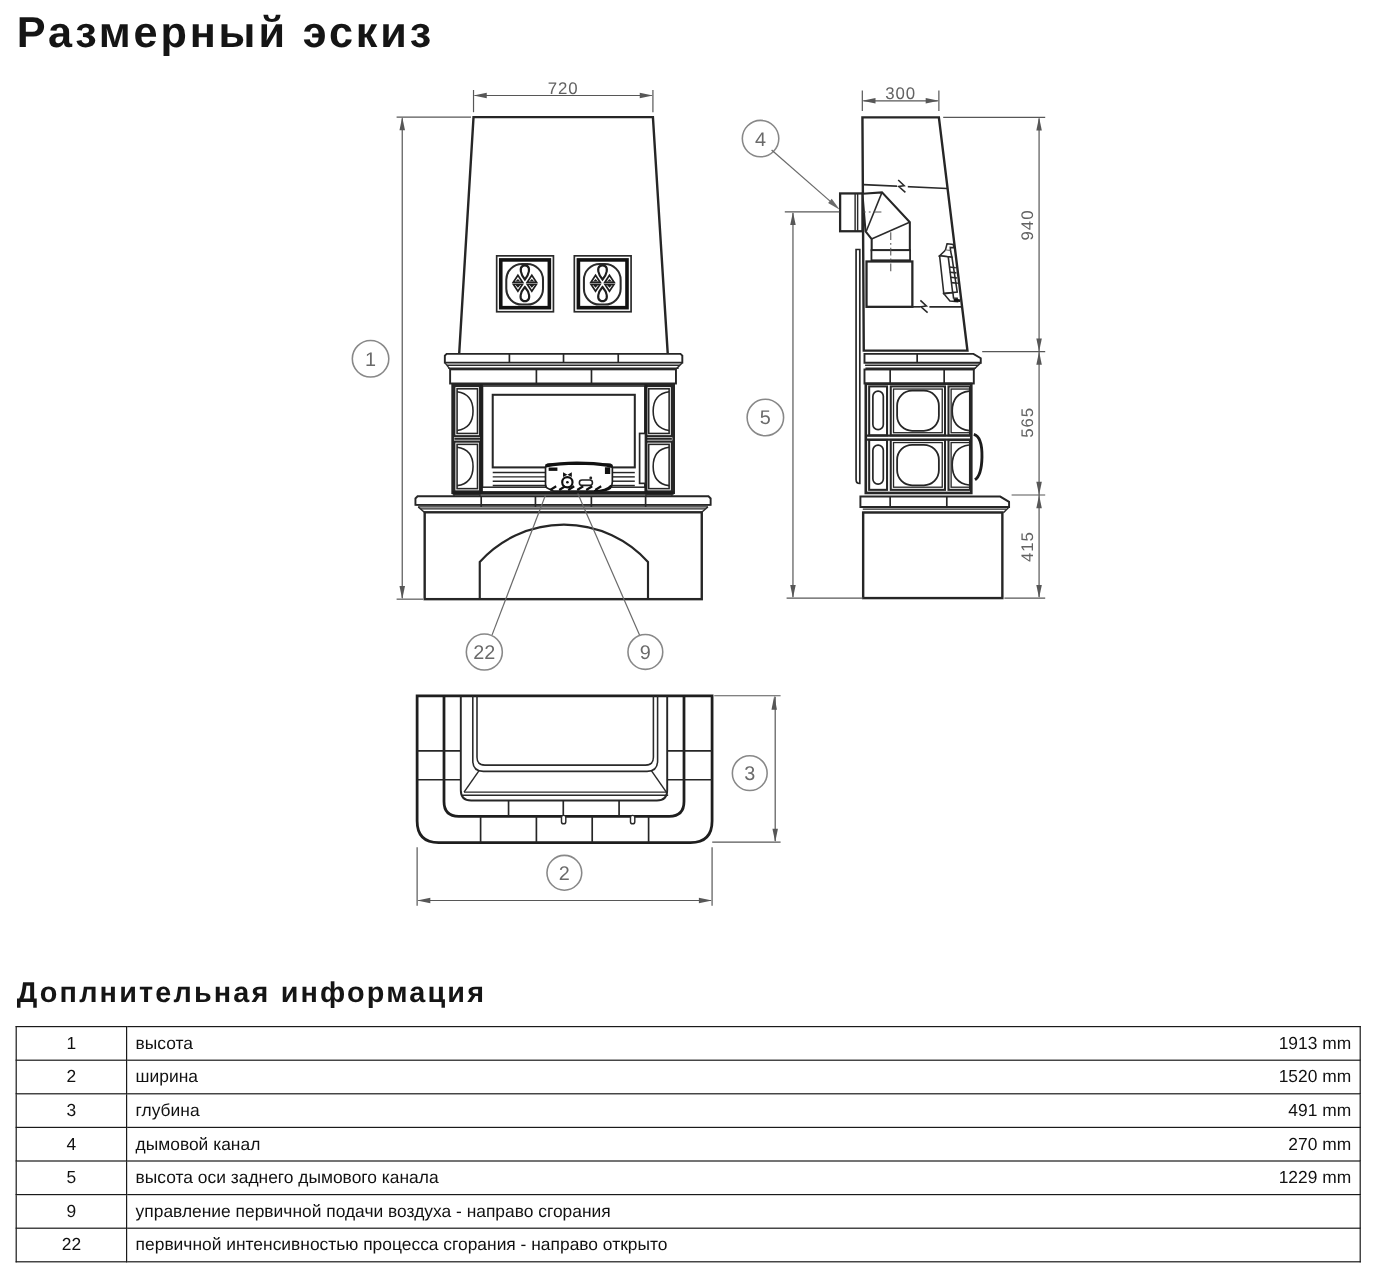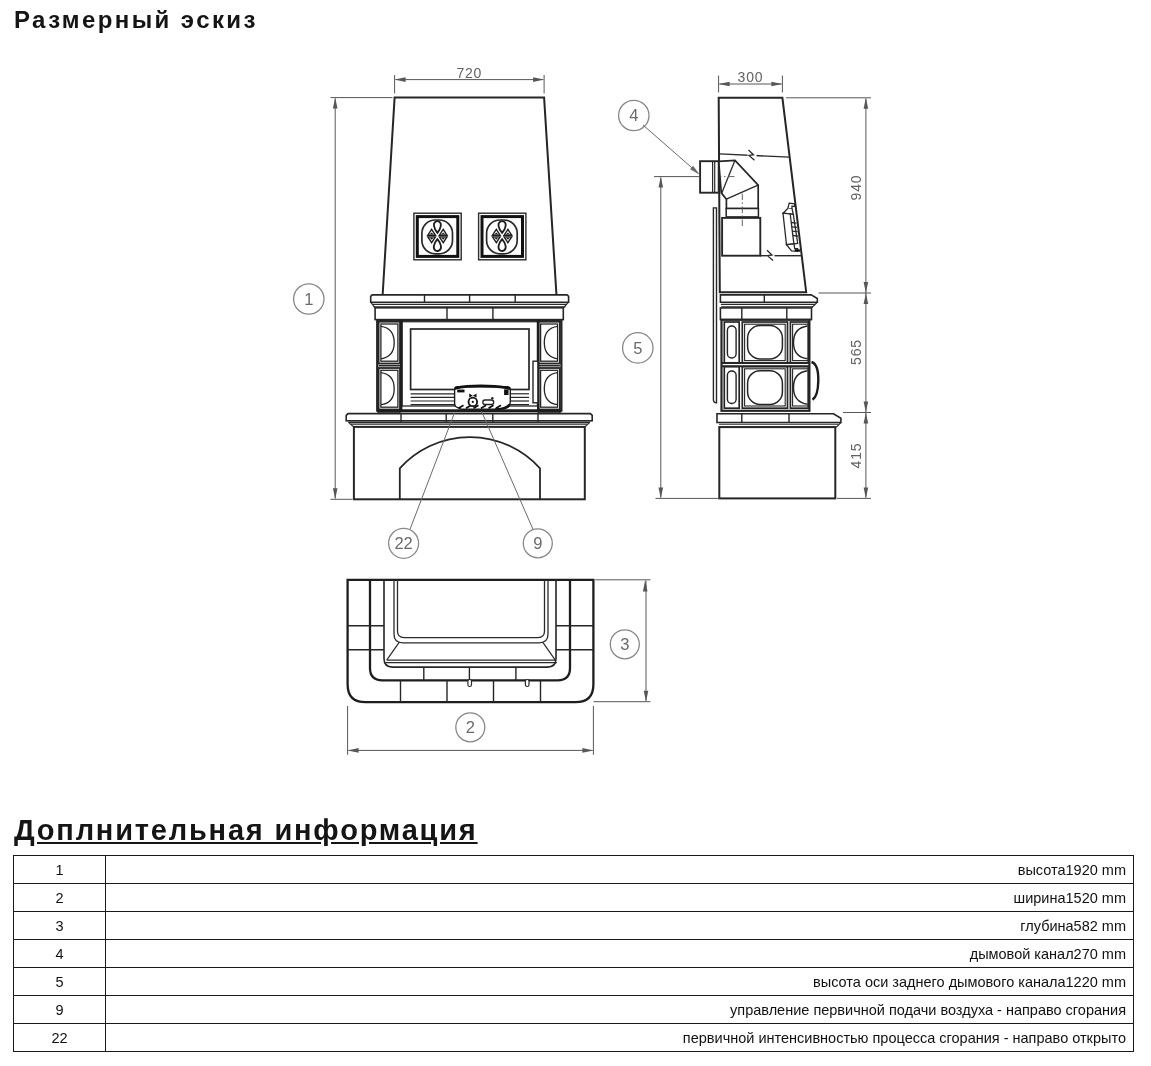--- a/index.html
+++ b/index.html
@@ -1,20 +1,20 @@
 <!DOCTYPE html>
 <html lang="ru"><head><meta charset="utf-8"><title>Размерный эскиз</title>
 <style>
 html,body{margin:0;padding:0;background:#fff;}
 body{width:1151px;height:1066px;position:relative;font-family:"Liberation Sans",sans-serif;overflow:hidden;}
-.h1{position:absolute;left:14px;top:6px;font-size:24px;font-weight:bold;color:#151515;letter-spacing:2.4px;}
-.h2{position:absolute;left:14px;top:814px;font-size:29px;font-weight:bold;color:#151515;letter-spacing:1.8px;text-decoration:underline;}
+.h1{position:absolute;left:14px;top:6px;font-size:36px;font-weight:bold;color:#151515;letter-spacing:2.4px;}
+.h2{position:absolute;left:14px;top:814px;font-size:24px;font-weight:bold;color:#151515;letter-spacing:1.8px;}
 svg.draw{position:absolute;left:0;top:0;}
 table.info{position:absolute;left:13px;top:855px;border-collapse:collapse;table-layout:fixed;width:1121px;font-size:14.5px;color:#111;}
-table.info td{border:1.5px solid #1a1a1a;height:27px;padding:0 7px;overflow:hidden;white-space:nowrap;text-align:right;}
+table.info td{border:1.5px solid #1a1a1a;height:27px;padding:0 7px;overflow:hidden;white-space:nowrap;}
 table.info td.num{width:91px;text-align:center;padding:0;}
 .v{float:right;}
 .dt{font-family:"Liberation Sans",sans-serif;font-size:14px;fill:#626262;letter-spacing:0.8px;}
 .bt{font-family:"Liberation Sans",sans-serif;font-size:16.5px;fill:#6a6a6a;letter-spacing:0px;}
 </style></head><body>
 
 <div class="h1">Размерный эскиз</div>
 
 <svg class="draw" width="1151" height="800" viewBox="0 0 1151 800" fill="none" stroke-linecap="butt">
 
@@ -369,41 +369,41 @@
 <text class="bt" x="470.3" y="733.1" text-anchor="middle">2</text>
 </svg>
 
 <div class="h2">Доплнительная информация</div>
 
 <table class="info">
 <tbody>
 
 <tr>
         <td class="num">1</td>
-        <td>высота<span class="v">1920 mm</span></td>
+        <td>высота<span class="v">1913 mm</span></td>
       </tr>
 
 <tr>
         <td class="num">2</td>
         <td>ширина<span class="v">1520 mm</span></td>
       </tr>
 
 <tr>
         <td class="num">3</td>
-        <td>глубина<span class="v">582 mm</span></td>
+        <td>глубина<span class="v">491 mm</span></td>
       </tr>
 
 <tr>
         <td class="num">4</td>
         <td>дымовой канал<span class="v">270 mm</span></td>
       </tr>
 
 <tr>
         <td class="num">5</td>
-        <td>высота оси заднего дымового канала<span class="v">1220 mm</span></td>
+        <td>высота оси заднего дымового канала<span class="v">1229 mm</span></td>
       </tr>
 
 <tr>
         <td class="num">9</td>
         <td>управление первичной подачи воздуха - направо сгорания</td>
       </tr>
 
 <tr>
         <td class="num">22</td>
         <td>первичной интенсивностью процесса сгорания - направо открыто</td>

